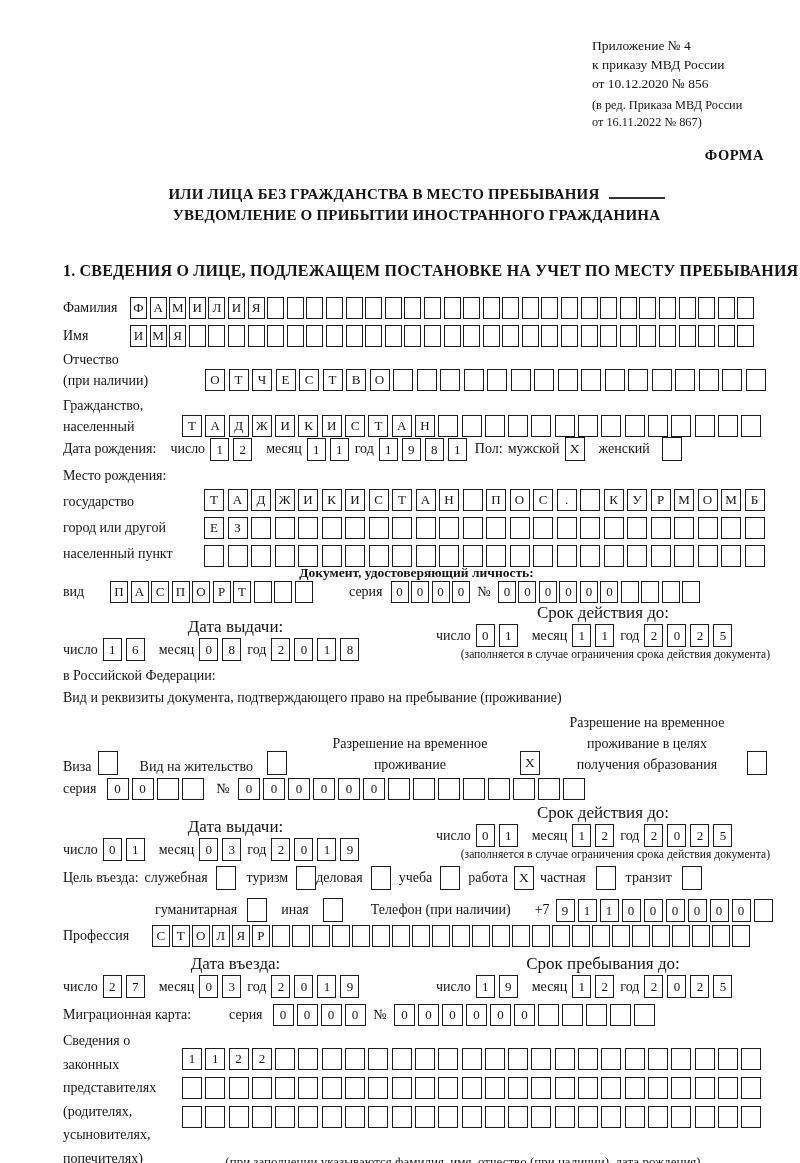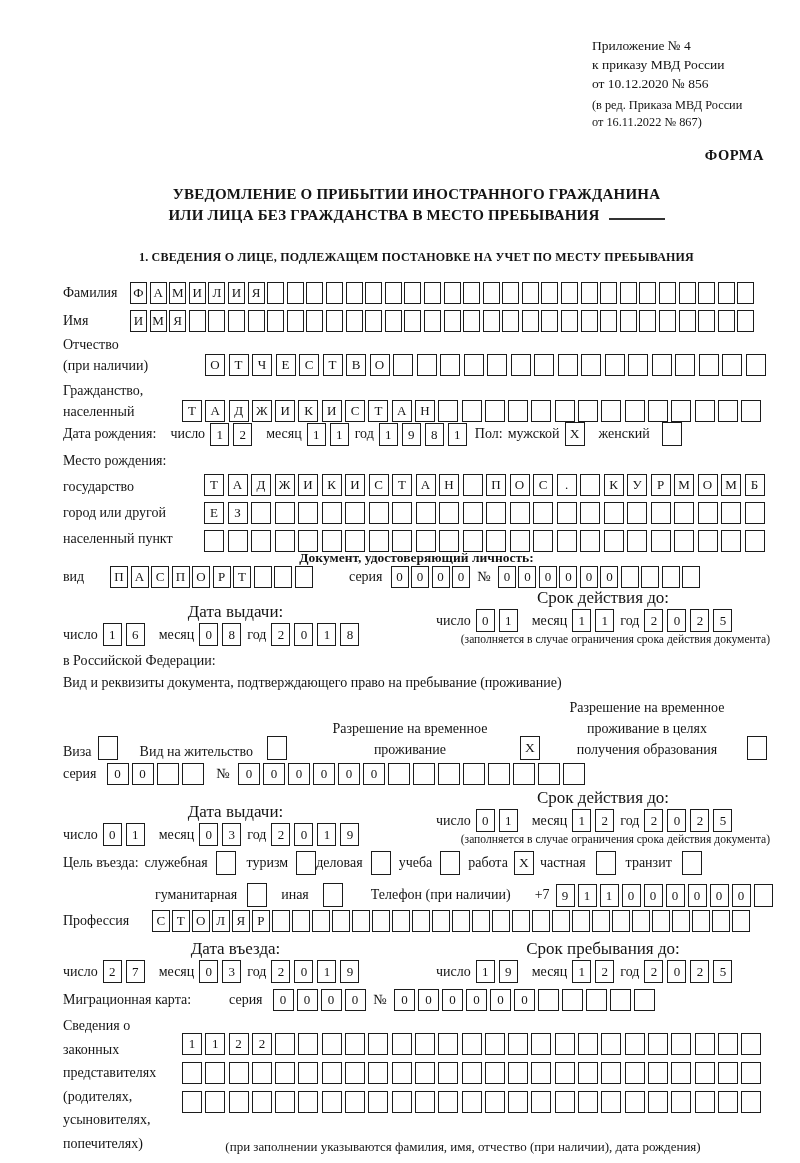--- a/index.html
+++ b/index.html
@@ -5,21 +5,21 @@
   html,body{margin:0;padding:0;background:#fff;}
   body{width:800px;height:1163px;overflow:hidden;font-family:"Liberation Serif","DejaVu Serif",serif;color:#141414;}
   .page{box-sizing:border-box;width:800px;height:1163px;padding:36px 30px 0 63px;position:relative;}
   
   .hdr{margin-left:auto;width:178px;font-size:13.5px;line-height:19px;}
   .hdr .amend{font-size:12.3px;line-height:17px;}
   .hdr .amend.first{margin-top:4px;}
   .forma{text-align:right;padding-right:6px;margin-top:16px;font-weight:bold;font-size:14.5px;letter-spacing:.5px;}
   .title{text-align:center;font-weight:bold;font-size:15px;line-height:21px;margin-top:20px;letter-spacing:.2px;}
   .tline{display:inline-block;width:56px;border-bottom:2px solid #333;height:13px;margin-left:9px;}
-  .sec-heading{margin-top:24px;font-weight:bold;font-size:12px;text-align:center;letter-spacing:.2px;white-space:nowrap;}
+  .sec-heading{margin-top:36px;font-weight:bold;font-size:16px;text-align:center;letter-spacing:.2px;white-space:nowrap;}
   
   .row{display:flex;align-items:center;}
   .rowtop{display:flex;align-items:flex-end;}
   .lbl{font-size:14px;flex:none;}
   .lbl2{font-size:14px;line-height:21px;flex:none;}
   .w67{width:67px;} .w89{width:89px;} .w119{width:119px;} .w141{width:141px;} .w142{width:142px;} .w47{width:47px;}
   .cells{display:flex;flex-wrap:nowrap;}
   .cell{box-sizing:content-box;display:inline-block;flex:none;width:var(--cw,15px);height:20px;border:1.5px solid #1c1c1c;margin-right:var(--cm,2.5px);text-align:center;line-height:20px;font-size:13px;}
   .dcells .cell{height:21px;line-height:21px;}
   .cb{box-sizing:content-box;flex:none;width:18px;height:22px;border:1.5px solid #1c1c1c;display:inline-block;text-align:center;line-height:22px;font-size:13.5px;}
@@ -47,22 +47,22 @@
     <div>Приложение № 4</div>
     <div>к приказу МВД России</div>
     <div>от 10.12.2020 № 856</div>
     <div class="amend first">(в ред. Приказа МВД России</div>
     <div class="amend">от 16.11.2022 № 867)</div>
   </div>
 
   <div class="forma">ФОРМА</div>
 
   <div class="title">
+    <div><span>ИЛИ ЛИЦА БЕЗ ГРАЖДАНСТВА В МЕСТО ПРЕБЫВАНИЯ</span><span class="tline"></span></div>
     <div>УВЕДОМЛЕНИЕ О ПРИБЫТИИ ИНОСТРАННОГО ГРАЖДАНИНА</div>
-    <div><span>ИЛИ ЛИЦА БЕЗ ГРАЖДАНСТВА В МЕСТО ПРЕБЫВАНИЯ</span><span class="tline"></span></div>
   </div>
 
   <div class="sec-heading">1. СВЕДЕНИЯ О ЛИЦЕ, ПОДЛЕЖАЩЕМ ПОСТАНОВКЕ НА УЧЕТ ПО МЕСТУ ПРЕБЫВАНИЯ</div>
 
   <div class="row" style="margin-top:17px">
     <span class="lbl w67">Фамилия</span>
     <span class="cells" style="--cw:15px;--cm:2.6px">
         <span class="cell">Ф</span>
         <span class="cell">А</span>
         <span class="cell">М</span>

